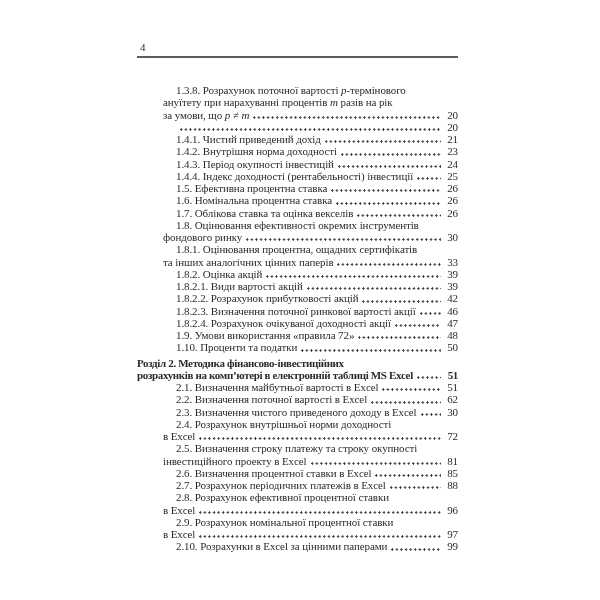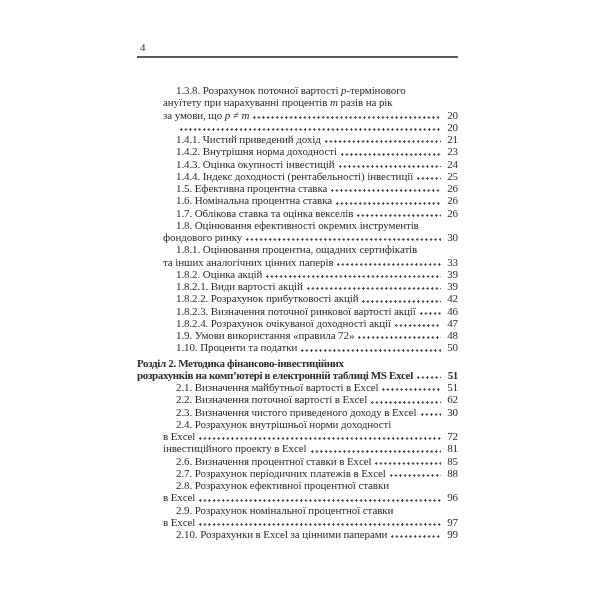--- a/index.html
+++ b/index.html
@@ -101,21 +101,21 @@
     <span class="txt">1.4.1. Чистий приведений дохід</span>
     <span class="leader"></span>
     <span class="pg">21</span>
   </div>
         <div class="row item">
     <span class="txt">1.4.2. Внутрішня норма доходності</span>
     <span class="leader"></span>
     <span class="pg">23</span>
   </div>
         <div class="row item">
-    <span class="txt">1.4.3. Оцінка окупності інвестицій</span>
+    <span class="txt">1.4.3. Період окупності інвестицій</span>
     <span class="leader"></span>
     <span class="pg">24</span>
   </div>
         <div class="row item">
     <span class="txt">1.4.4. Індекс доходності (рентабельності) інвестиції</span>
     <span class="leader"></span>
     <span class="pg">25</span>
   </div>
         <div class="row item">
     <span class="txt">1.5. Ефективна процентна ставка</span>
@@ -211,20 +211,24 @@
   </div>
         <div class="row item">
     <span class="txt">2.4. Розрахунок внутрішньої норми доходності</span>
 
   </div>
         <div class="row cont">
     <span class="txt">в Excel</span>
     <span class="leader"></span>
     <span class="pg">72</span>
   </div>
+        <div class="row item">
+    <span class="txt">2.5. Визначення строку платежу та строку окупності</span>
+
+  </div>
         <div class="row cont">
     <span class="txt">інвестиційного проекту в Excel</span>
     <span class="leader"></span>
     <span class="pg">81</span>
   </div>
         <div class="row item">
     <span class="txt">2.6. Визначення процентної ставки в Excel</span>
     <span class="leader"></span>
     <span class="pg">85</span>
   </div>

